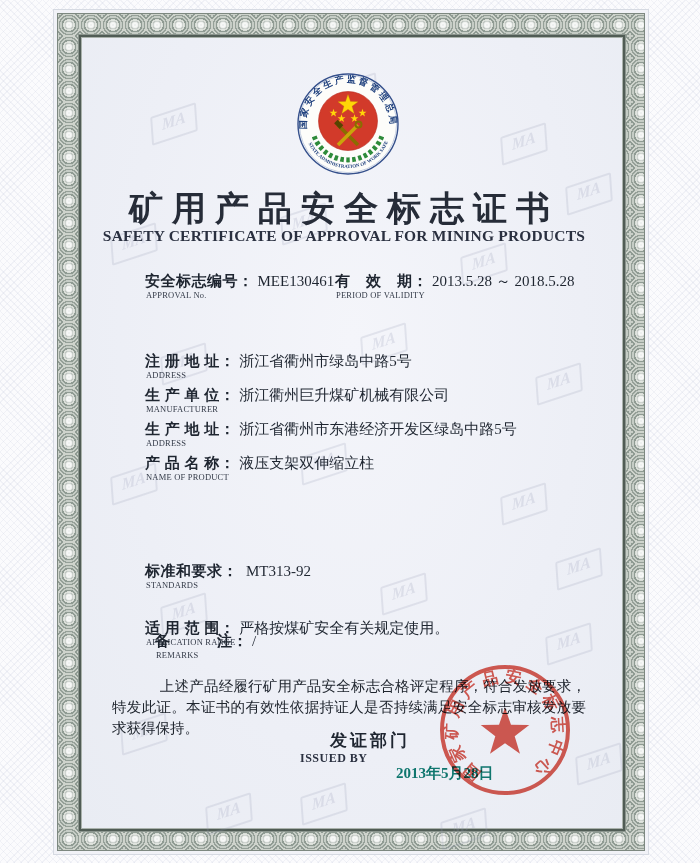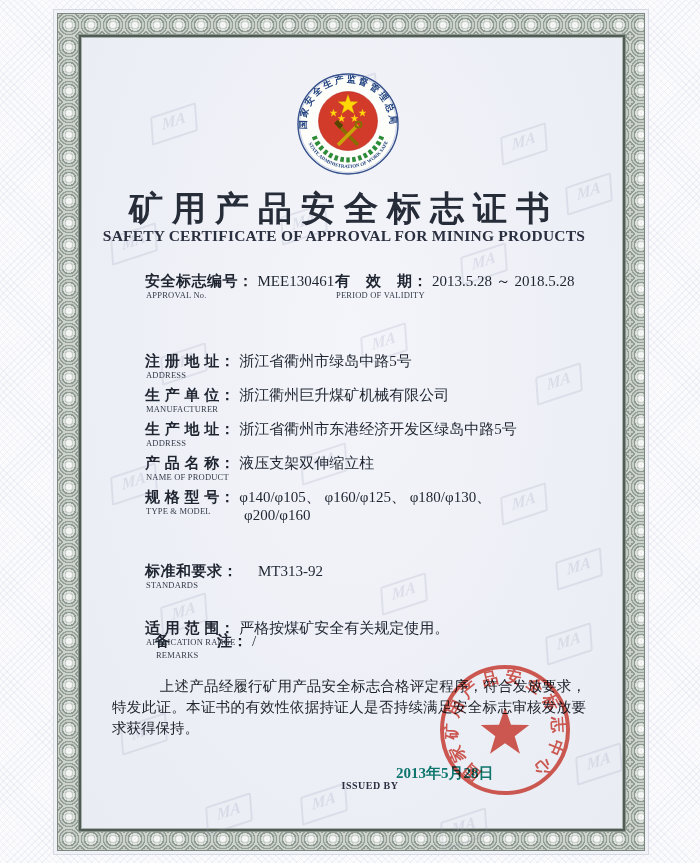--- a/index.html
+++ b/index.html
@@ -53,22 +53,22 @@
     letter-spacing:.2px;color:#343b49;
   }
   .val2{position:absolute;left:99px;top:19px;font-size:15px;font-weight:500;color:#1e2530;}
   .declaration{
     position:absolute;left:112px;top:676px;width:474px;
     font-size:14.5px;line-height:21px;font-weight:400;color:#20262f;
     text-indent:3.3em;text-align:justify;
   }
   .issued-cn{position:absolute;left:300px;top:729px;width:140px;text-align:center;
     font-size:17px;font-weight:700;letter-spacing:3px;color:#1e2530;}
-  .issued-en{position:absolute;left:300px;top:780px;width:140px;text-align:center;
-    font-size:10px;font-weight:600;letter-spacing:.5px;color:#2a3040;}
+  .issued-en{position:absolute;left:300px;top:751px;width:140px;text-align:left;
+    font-size:12px;font-weight:600;letter-spacing:.5px;color:#2a3040;}
   .issue-date{position:absolute;left:396px;top:764px;font-size:15px;font-weight:600;color:#0f766e;}
   .stamp{position:absolute;left:438px;top:663px;width:134px;height:134px;z-index:3;
     mix-blend-mode:multiply;opacity:.88;}
 </style>
 </head>
 <body>
 
 <div class="band"></div>
 <div class="paper"></div>
 <div id="wm-layer">
@@ -153,43 +153,39 @@
   <div class="row" style="left:145px;top:420px;">
     <span class="lbl">生 产 地 址：</span><span class="val">浙江省衢州市东港经济开发区绿岛中路5号</span>
     <span class="sub">ADDRESS</span>
   </div>
 
   <div class="row" style="left:145px;top:454px;">
     <span class="lbl">产 品 名 称：</span><span class="val">液压支架双伸缩立柱</span>
     <span class="sub">NAME OF PRODUCT</span>
   </div>
 
-  <div class="row" style="left:145px;top:488px;">
-    <span class="lbl">规 格 型 号：</span><span class="val">φ140/φ105、 φ160/φ125、 φ180/φ130、</span>
-    <span class="sub">TYPE &amp; MODEL</span>
-    <span class="val2">φ200/φ160</span>
-  </div>
 
   <div class="row" style="left:145px;top:562px;">
-    <span class="lbl">标准和要求：</span><span class="val" style="margin-left:20px;">MT313-92</span>
+    <span class="lbl">标准和要求：</span><span class="val" style="margin-left:8px;">MT313-92</span>
     <span class="sub">STANDARDS</span>
   </div>
 
   <div class="row" style="left:145px;top:597px;margin-top:22px;">
     <span class="lbl">适 用 范 围：</span><span class="val">严格按煤矿安全有关规定使用。</span>
     <span class="sub">APPLICATION RANGE</span>
   </div>
 
   <div class="row" style="left:155px;top:632px;">
     <span class="lbl">备　　　注：</span><span class="val">/</span>
     <span class="sub">REMARKS</span>
   </div>
 
   <div class="declaration">上述产品经履行矿用产品安全标志合格评定程序，符合发放要求，特发此证。本证书的有效性依据持证人是否持续满足安全标志审核发放要求获得保持。</div>
 
+  <div class="issued-cn">发证部门</div>
   <div class="issued-en">ISSUED BY</div>
   <div class="issue-date">2013年5月28日</div>
 </div>
 
 <svg class="stamp" viewBox="0 0 134 134">
   <defs>
     <path id="sealArc" d="M 46,110.1 A 48,48 0 1 1 88,110.1" fill="none"></path>
     <polygon id="sstar" points="0,-10 2.35,-3.24 9.51,-3.09 3.80,1.24 5.88,8.09 0,4 -5.88,8.09 -3.80,1.24 -9.51,-3.09 -2.35,-3.24"></polygon>
   </defs>
   <circle cx="67" cy="67" r="63" fill="none" stroke="#d7463b" stroke-width="4"></circle>

